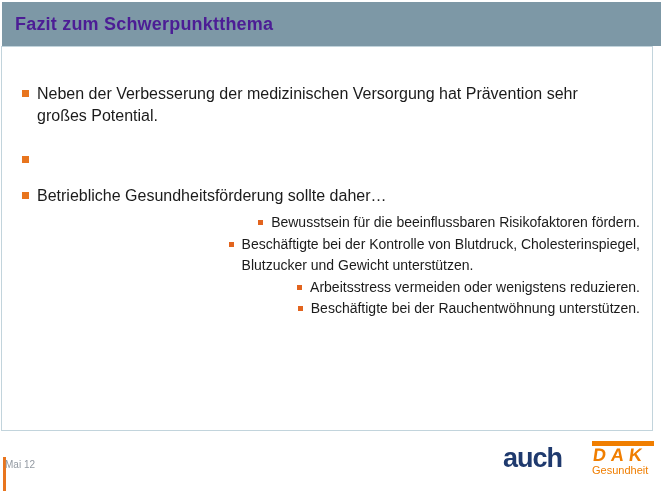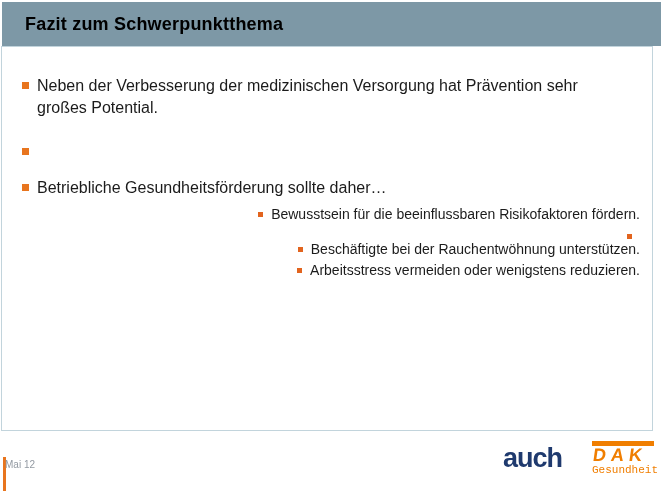--- a/index.html
+++ b/index.html
@@ -15,36 +15,36 @@
   
   .header-bar {
     position: absolute;
     left: 2px; top: 2px;
     width: 659px; height: 44px;
     background: #7D98A6;
     display: flex;
     align-items: center;
   }
   .header-bar .title {
-    color: #000000;
+    color: #4c1d95;
     font-size: 18px;
     font-weight: bold;
-    padding-left: 23px;
+    padding-left: 13px;
     letter-spacing: 0.2px;
   }
 
   
   .content-box {
     position: absolute;
     left: 1px; top: 46px;
     width: 652px; height: 385px;
     background: #ffffff;
     border: 1px solid #C2D4DC;
     box-sizing: border-box;
-    padding: 28px 12px 0 20px;
+    padding: 36px 12px 0 20px;
   }
 
   .bullet {
     display: flex;
     margin-bottom: 22px;
   }
   .bullet.last { margin-bottom: 5px; }
   .bullet .sq {
     flex: none;
     width: 7px; height: 7px;
@@ -113,21 +113,20 @@
     letter-spacing: 5px;
     line-height: 16px;
     transform: skewX(-8deg);
     transform-origin: left bottom;
   }
   .dak-logo .dak-sub {
     font-size: 11px;
     color: #F07E00;
     line-height: 12px;
     margin-top: 1px;
-    font-family: Liberation Mono, monospace;
   }
 </style>
 </head>
 <body>
 
 <div class="slide">
 
   <div class="header-bar">
     <span class="title">Fazit zum Schwerpunktthema</span>
   </div>
@@ -152,30 +151,32 @@
 
     <div class="sub-list">
 
       <div class="sub-bullet">
         <span class="sq"></span>
         <div class="txt">Bewusstsein für die beeinflussbaren Risikofaktoren fördern.</div>
       </div>
 
       <div class="sub-bullet">
         <span class="sq"></span>
+        <div class="txt">Beschäftigte bei der Kontrolle von Blutdruck, Cholesterinspiegel,
+Blutzucker und Gewicht unterstützen.</div>
+      </div>
+
+      <div class="sub-bullet">
+        <span class="sq"></span>
+        <div class="txt">Arbeitsstress vermeiden oder wenigstens reduzieren.</div>
       </div>
 
       <div class="sub-bullet">
         <span class="sq"></span>
         <div class="txt">Beschäftigte bei der Rauchentwöhnung unterstützen.</div>
-      </div>
-
-      <div class="sub-bullet">
-        <span class="sq"></span>
-        <div class="txt">Arbeitsstress vermeiden oder wenigstens reduzieren.</div>
       </div>
 
     </div>
   </div>
 
   <div class="footer-accent-bar"></div>
   <div class="date-label">Mai 12</div>
 
   <div class="iges-logo">auch</div>
 

